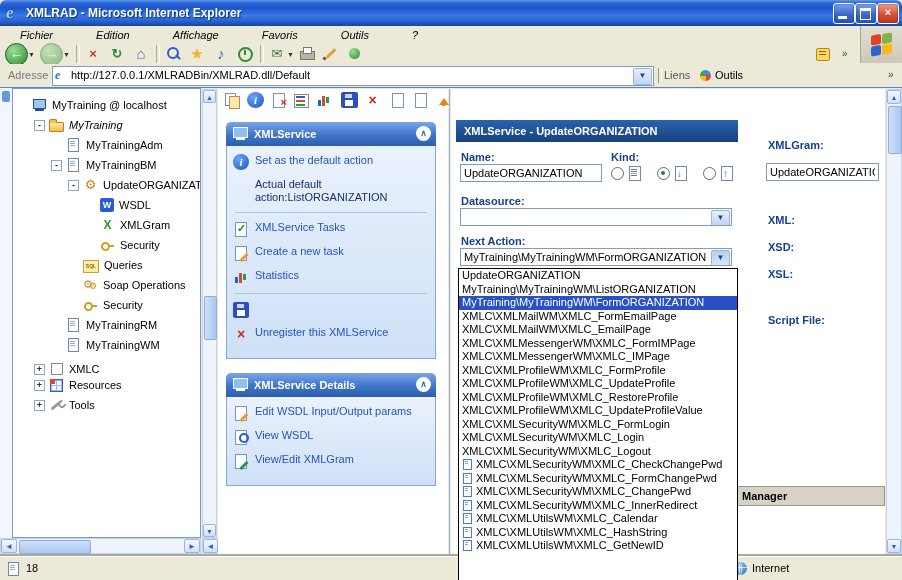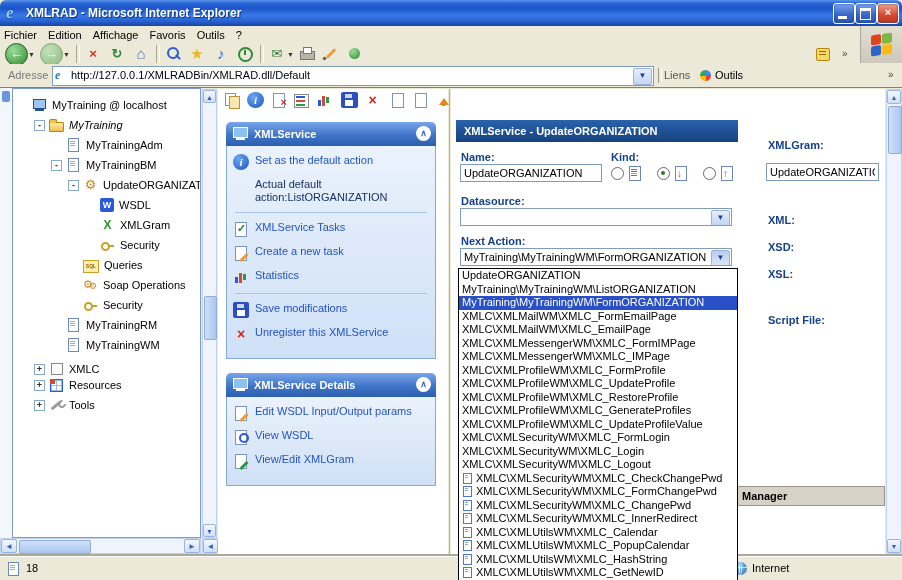--- a/index.html
+++ b/index.html
@@ -17,21 +17,21 @@
     font:italic bold 17px/20px "Liberation Serif",serif;text-shadow:0 0 2px #0a2a6a;}
   .wbtn{top:3px;width:20px;height:19px;border:1px solid #fff;border-radius:3px;
     background:linear-gradient(#7aa2ec,#3664c8 60%,#2a54b4);color:#fff;text-align:center;
     line-height:17px;font-size:11px;font-weight:bold;box-shadow:inset 0 0 2px #1a3a8a;}
   .wbtn.close{background:linear-gradient(#f0a088,#d6492f 60%,#b83a22);}
   .wbtn .mingl{position:absolute;left:4px;bottom:4px;width:9px;height:3px;background:#fff;}
   .wbtn .maxgl{position:absolute;left:4px;top:4px;width:9px;height:8px;border:1px solid #fff;border-top-width:3px;}
 
   
   #menubar{left:0;top:26px;width:860px;height:19px;background:#ece9d8;border-bottom:1px solid #d8d4c8;}
-  .menu-item{display:inline-block;padding:0 4px;line-height:19px;}
+  .menu-item{display:inline-block;padding:0 20px;line-height:19px;font-style:italic;}
   #logoblock{left:860px;top:26px;width:42px;height:37px;background:linear-gradient(#e2ded2,#cdc8ba);
     border-left:1px solid #aca899;}
   .flag{position:absolute;left:10px;top:8px;display:grid;grid-template-columns:10px 10px;grid-template-rows:10px 10px;
     gap:1px;transform:skewY(-8deg);}
   .flag div{border-radius:2px;}
 
   
   #toolbar{left:0;top:45px;width:860px;height:19px;background:#ece9d8;}
   .circ{position:absolute;top:-2px;width:21px;height:21px;border-radius:50%;border:1px solid #1e5f1e;
     background:radial-gradient(circle at 35% 30%,#9ade9a,#2e8b2e);color:#fff;text-align:center;
@@ -452,21 +452,20 @@
               <span class="sico spg penc"></span>
               <span class="txt">Create a new task</span>
             </div>
           <div class="sitem">
               <span class="sico bars"></span>
               <span class="txt">Statistics</span>
             </div>
           <div class="sdiv"></div>
           <div class="sitem">
               <span class="sico floppy"></span>
-              <span class="txt">Save modifications</span>
             </div>
           <div class="sitem">
               <span class="sico redx"></span>
               <span class="txt">Unregister this XMLService</span>
             </div>
         </div>
       </div>
 
       <div class="sbox">
         <div class="sbox-hd">
@@ -542,23 +541,20 @@
     <div class="drow">
         <span>XMLC\XMLProfileWM\XMLC_FormProfile</span>
       </div>
     <div class="drow">
         <span>XMLC\XMLProfileWM\XMLC_UpdateProfile</span>
       </div>
     <div class="drow">
         <span>XMLC\XMLProfileWM\XMLC_RestoreProfile</span>
       </div>
     <div class="drow">
-        <span>XMLC\XMLProfileWM\XMLC_GenerateProfiles</span>
-      </div>
-    <div class="drow">
         <span>XMLC\XMLProfileWM\XMLC_UpdateProfileValue</span>
       </div>
     <div class="drow">
         <span>XMLC\XMLSecurityWM\XMLC_FormLogin</span>
       </div>
     <div class="drow">
         <span>XMLC\XMLSecurityWM\XMLC_Login</span>
       </div>
     <div class="drow">
         <span>XMLC\XMLSecurityWM\XMLC_Logout</span>
@@ -575,24 +571,20 @@
         <span class="dico"></span>
         <span>XMLC\XMLSecurityWM\XMLC_ChangePwd</span>
       </div>
     <div class="drow">
         <span class="dico"></span>
         <span>XMLC\XMLSecurityWM\XMLC_InnerRedirect</span>
       </div>
     <div class="drow">
         <span class="dico"></span>
         <span>XMLC\XMLUtilsWM\XMLC_Calendar</span>
-      </div>
-    <div class="drow">
-        <span class="dico"></span>
-        <span>XMLC\XMLUtilsWM\XMLC_PopupCalendar</span>
       </div>
     <div class="drow">
         <span class="dico"></span>
         <span>XMLC\XMLUtilsWM\XMLC_HashString</span>
       </div>
     <div class="drow">
         <span class="dico"></span>
         <span>XMLC\XMLUtilsWM\XMLC_GetNewID</span>
       </div>
   </div>

